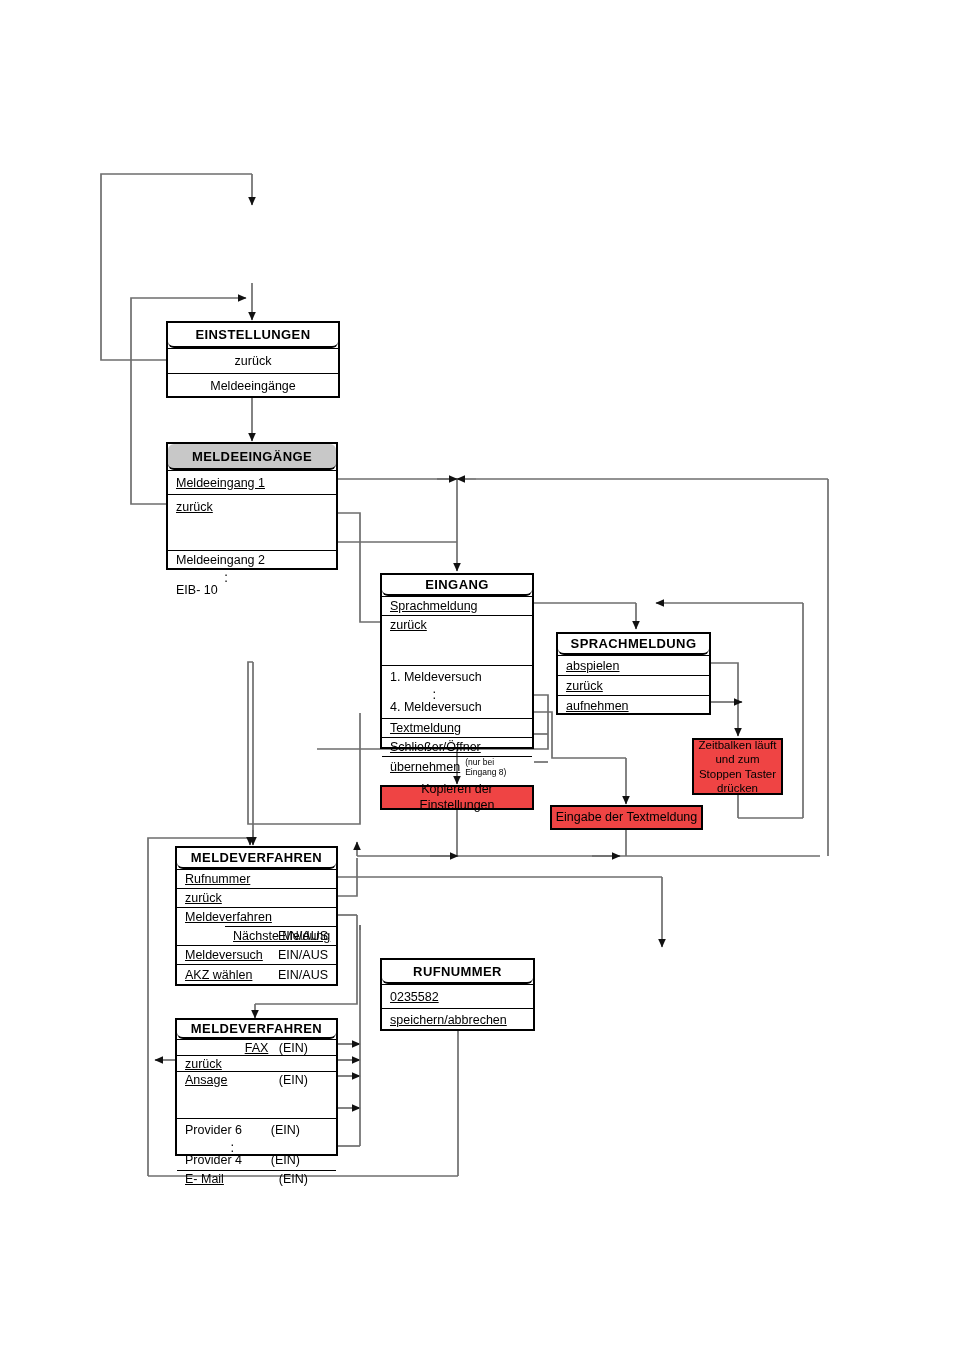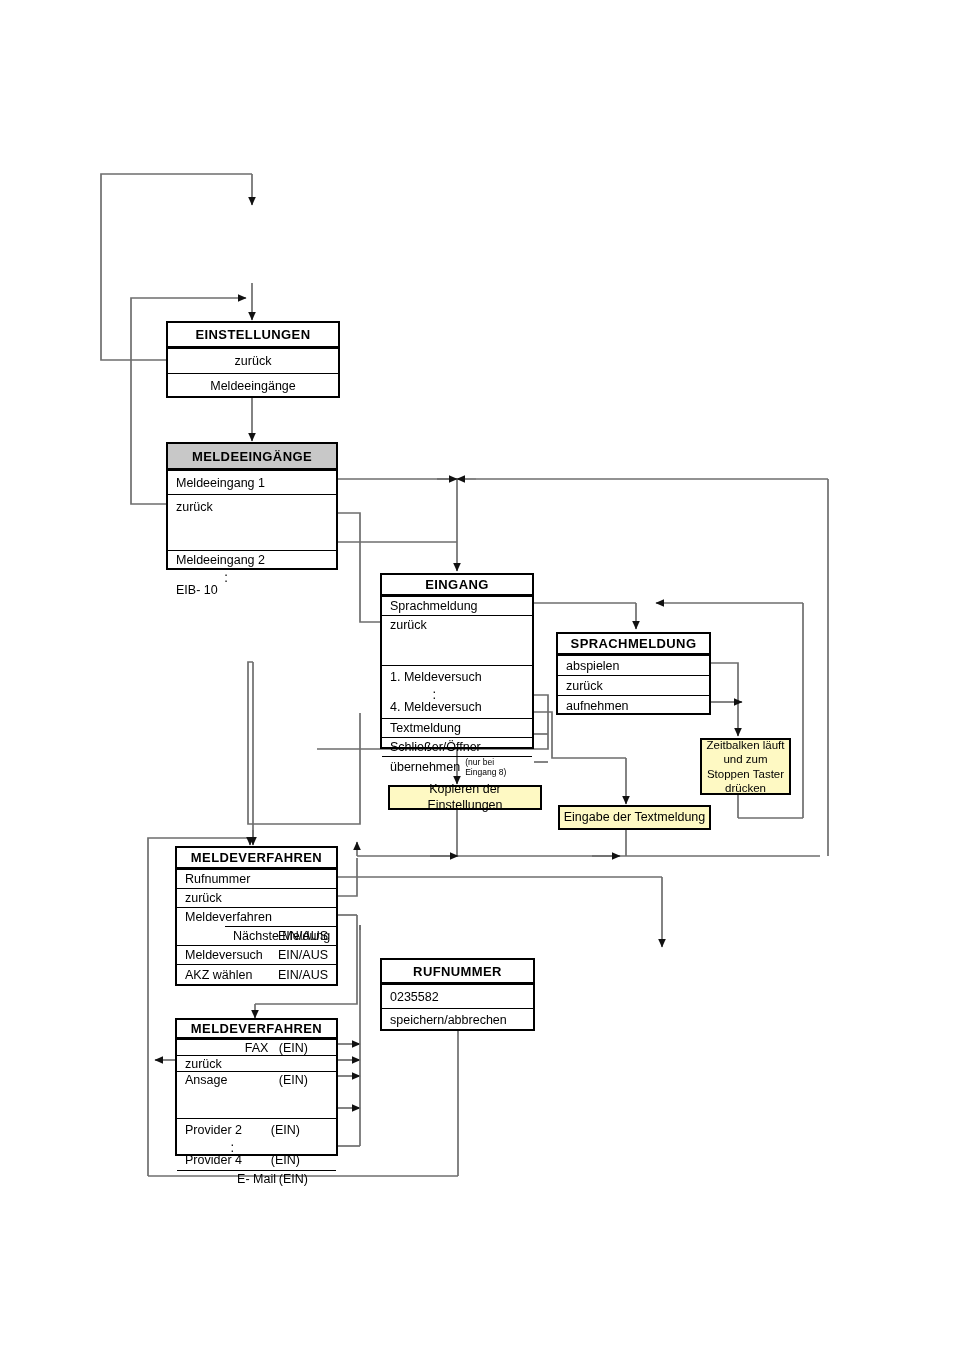--- a/index.html
+++ b/index.html
@@ -9,39 +9,39 @@
   #stage{position:absolute;left:0;top:0;width:954px;height:1349px;overflow:hidden;}
   svg.wires{position:absolute;left:0;top:0;width:954px;height:1349px;pointer-events:none;}
 
   
   .mbox{position:absolute;box-sizing:border-box;background:#fff;
         border:2.2px solid #000;z-index:5;}
   .mbox .row{box-sizing:border-box;position:relative;
              border-top:1.1px solid #000;
              display:flex;align-items:center;
              font-size:12.5px;color:#000;padding:0 8px;}
-  .mbox .row:first-child{border-top:none;}
+  .mbox .row:first-child{border-top:none;border-radius:6px;}
   .mbox .hdr{justify-content:center;font-weight:bold;font-size:13px;
              letter-spacing:.4px;border-bottom:2.2px solid #000;}
   .mbox .hdr.shaded{background:#c8c8c8;}
-  .mbox .row .lt{flex:0 0 auto;}
+  .mbox .row .lt{flex:0 0 auto;text-decoration:underline;}
   .mbox .row .rt{position:absolute;right:8px;}
   .mbox .row .sub{font-size:8.5px;margin-left:5px;}
   .mbox .ell{display:flex;flex-direction:column;justify-content:center;
              align-items:flex-start;padding:3px 8px 3px 8px;margin-top:31px;}
   .mbox .ell .l1,.mbox .ell .l3{width:100%;position:relative;}
   .mbox .ell .dots{text-align:center;line-height:6px;font-size:13px;
                    letter-spacing:0;margin:2px 0 2px 0;width:66%;}
   .mbox .ell .dots span{display:block;}
 
   
-  .pbox{position:absolute;box-sizing:border-box;background:#fef9c3;
+  .pbox{position:absolute;box-sizing:border-box;background:#ef4444;
         border:2.2px solid #000;z-index:5;
         display:flex;align-items:center;justify-content:center;
-        font-size:12.5px;color:#000;text-align:center;line-height:1.22;margin-left:8px;}
+        font-size:12.5px;color:#000;text-align:center;line-height:1.22;}
   .bigbox{position:absolute;box-sizing:border-box;background:#fff;
           border:2.6px solid #000;z-index:5;
           display:flex;align-items:center;justify-content:center;
           font-size:16px;color:#000;z-index:5;}
 </style>
 </head>
 <body>
 
 <div id="stage">
 
@@ -277,31 +277,31 @@
     <div class="row" style="height:16px;">
       <span class="lt">zurück</span>
       <span class="rt" style="right:28px;"></span>
     </div>
     <div class="row" style="height:16px;">
       <span class="lt">Ansage</span>
       <span class="rt" style="right:28px;">(EIN)</span>
     </div>
     <div class="row ell" style="height:52px;">
       <div class="l1">
-        <span>Provider 2</span>
+        <span>Provider 6</span>
         <span style="position:absolute;right:28px;">(EIN)</span>
       </div>
       <div class="dots">
           <span>.</span>
           <span>.</span>
         </div>
       <div class="l3">
         <span>Provider 4</span>
         <span style="position:absolute;right:28px;">(EIN)</span>
       </div>
     </div>
-    <div class="row" style="height:17px;justify-content:center;">
+    <div class="row" style="height:17px;">
       <span class="lt">E- Mail</span>
       <span class="rt" style="right:28px;">(EIN)</span>
     </div>
   </div>
 
 </div>
 
 </body></html>

